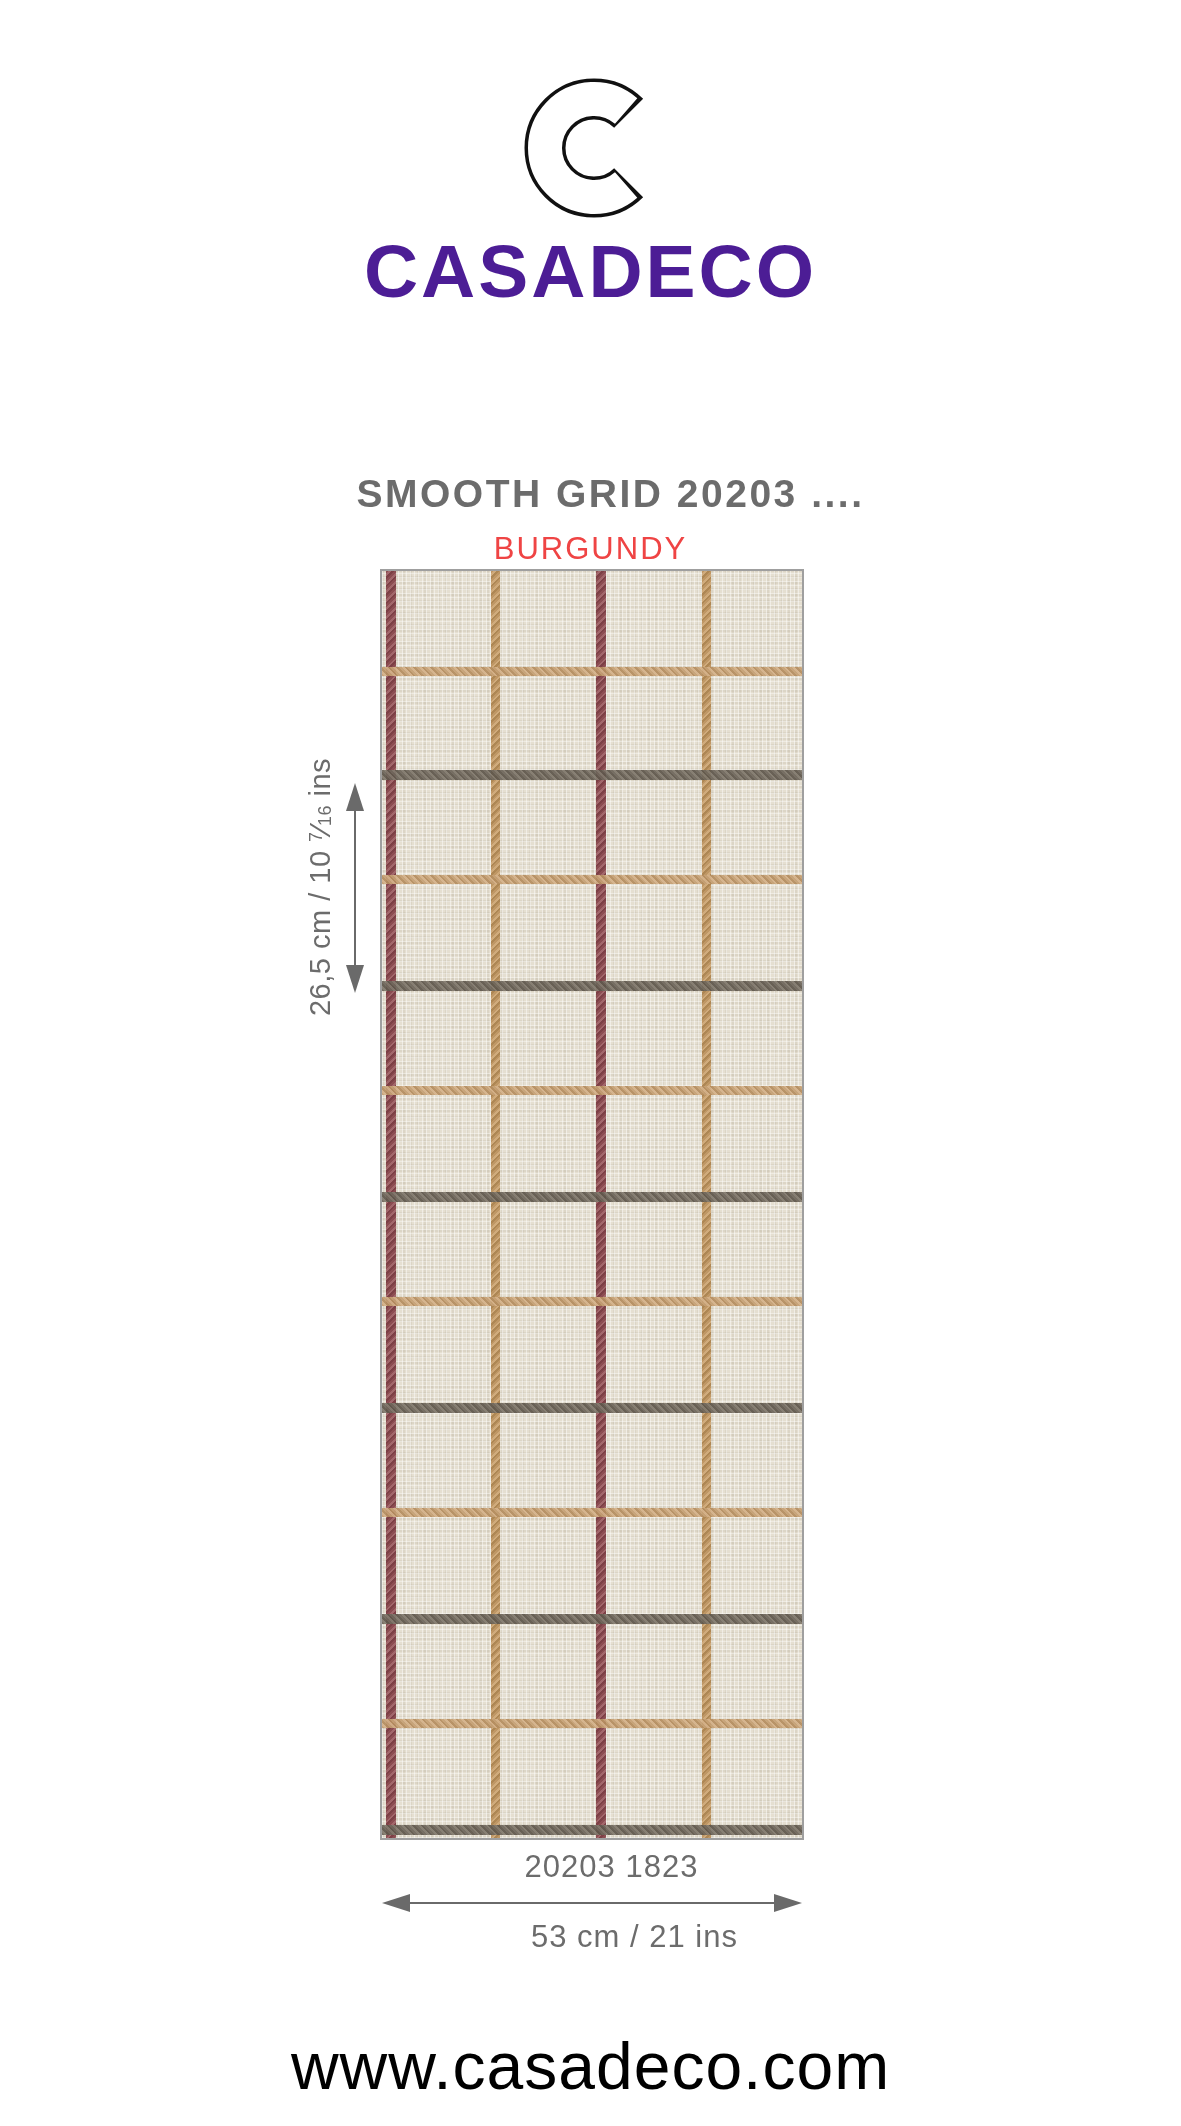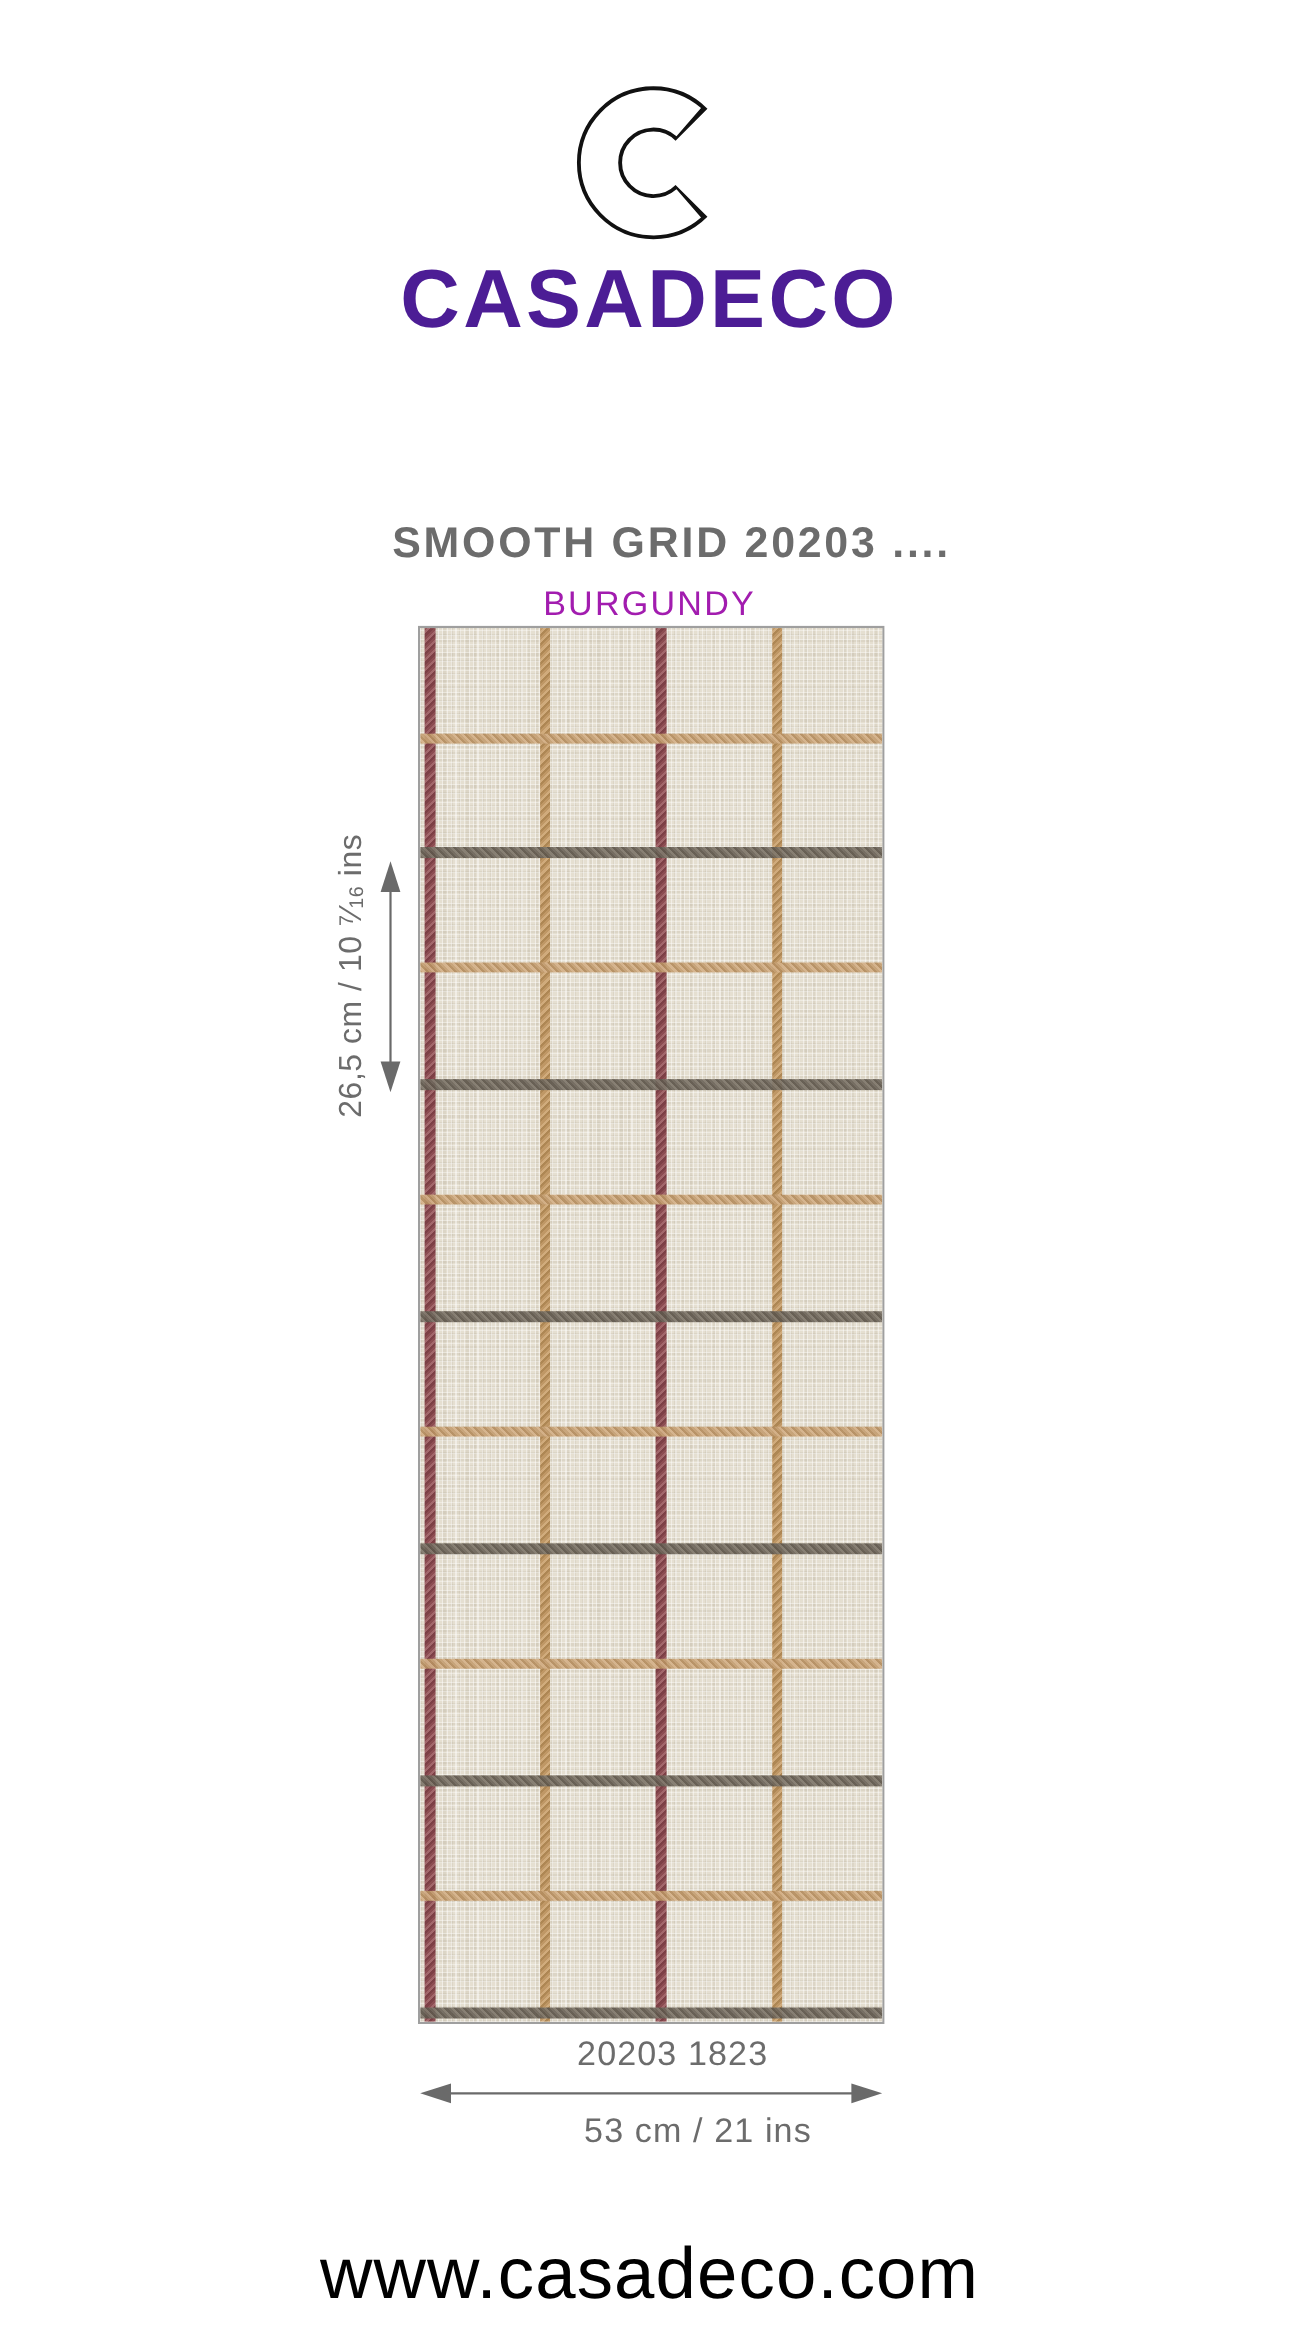--- a/index.html
+++ b/index.html
@@ -7,21 +7,21 @@
         font-family:"Liberation Sans","DejaVu Sans",sans-serif;}
   .centered{position:absolute;left:0;width:1181px;text-align:center;white-space:nowrap;}
 
   
   .logo-c{position:absolute;left:522px;top:76px;}
   .brand-name{top:234px;font-size:75px;line-height:75px;font-weight:800;letter-spacing:3px;color:#4c1d95;}
   .brand-tagline{top:313px;font-size:43px;line-height:43px;font-weight:400;letter-spacing:1px;color:#2a2a2a;}
 
   
   .product-title{top:474px;font-size:39px;line-height:39px;font-weight:700;letter-spacing:2.5px;color:#6c6c6c;padding-left:20px;}
-  .product-color{top:533px;font-size:31px;line-height:31px;font-weight:300;letter-spacing:2px;color:#a21caf;}
+  .product-color{top:533px;font-size:31px;line-height:31px;font-weight:300;letter-spacing:2px;color:#ef4444;}
 
   
   .swatch{position:absolute;left:380px;top:569px;width:424px;height:1271px;box-sizing:border-box;
           border:2px solid #9f9f9f;}
   .swatch-inner{position:absolute;left:0;top:0;width:420px;height:1267px;overflow:hidden;
           background-color:#e5dfd1;
           background-image:
             repeating-linear-gradient(90deg, rgba(255,255,255,0.45) 0 1px, rgba(255,255,255,0) 1px 4px),
             repeating-linear-gradient(0deg, rgba(255,255,255,0.38) 0 1px, rgba(255,255,255,0) 1px 4px),
             repeating-linear-gradient(90deg, rgba(139,127,103,0.10) 0 2px, rgba(0,0,0,0) 2px 7px),

